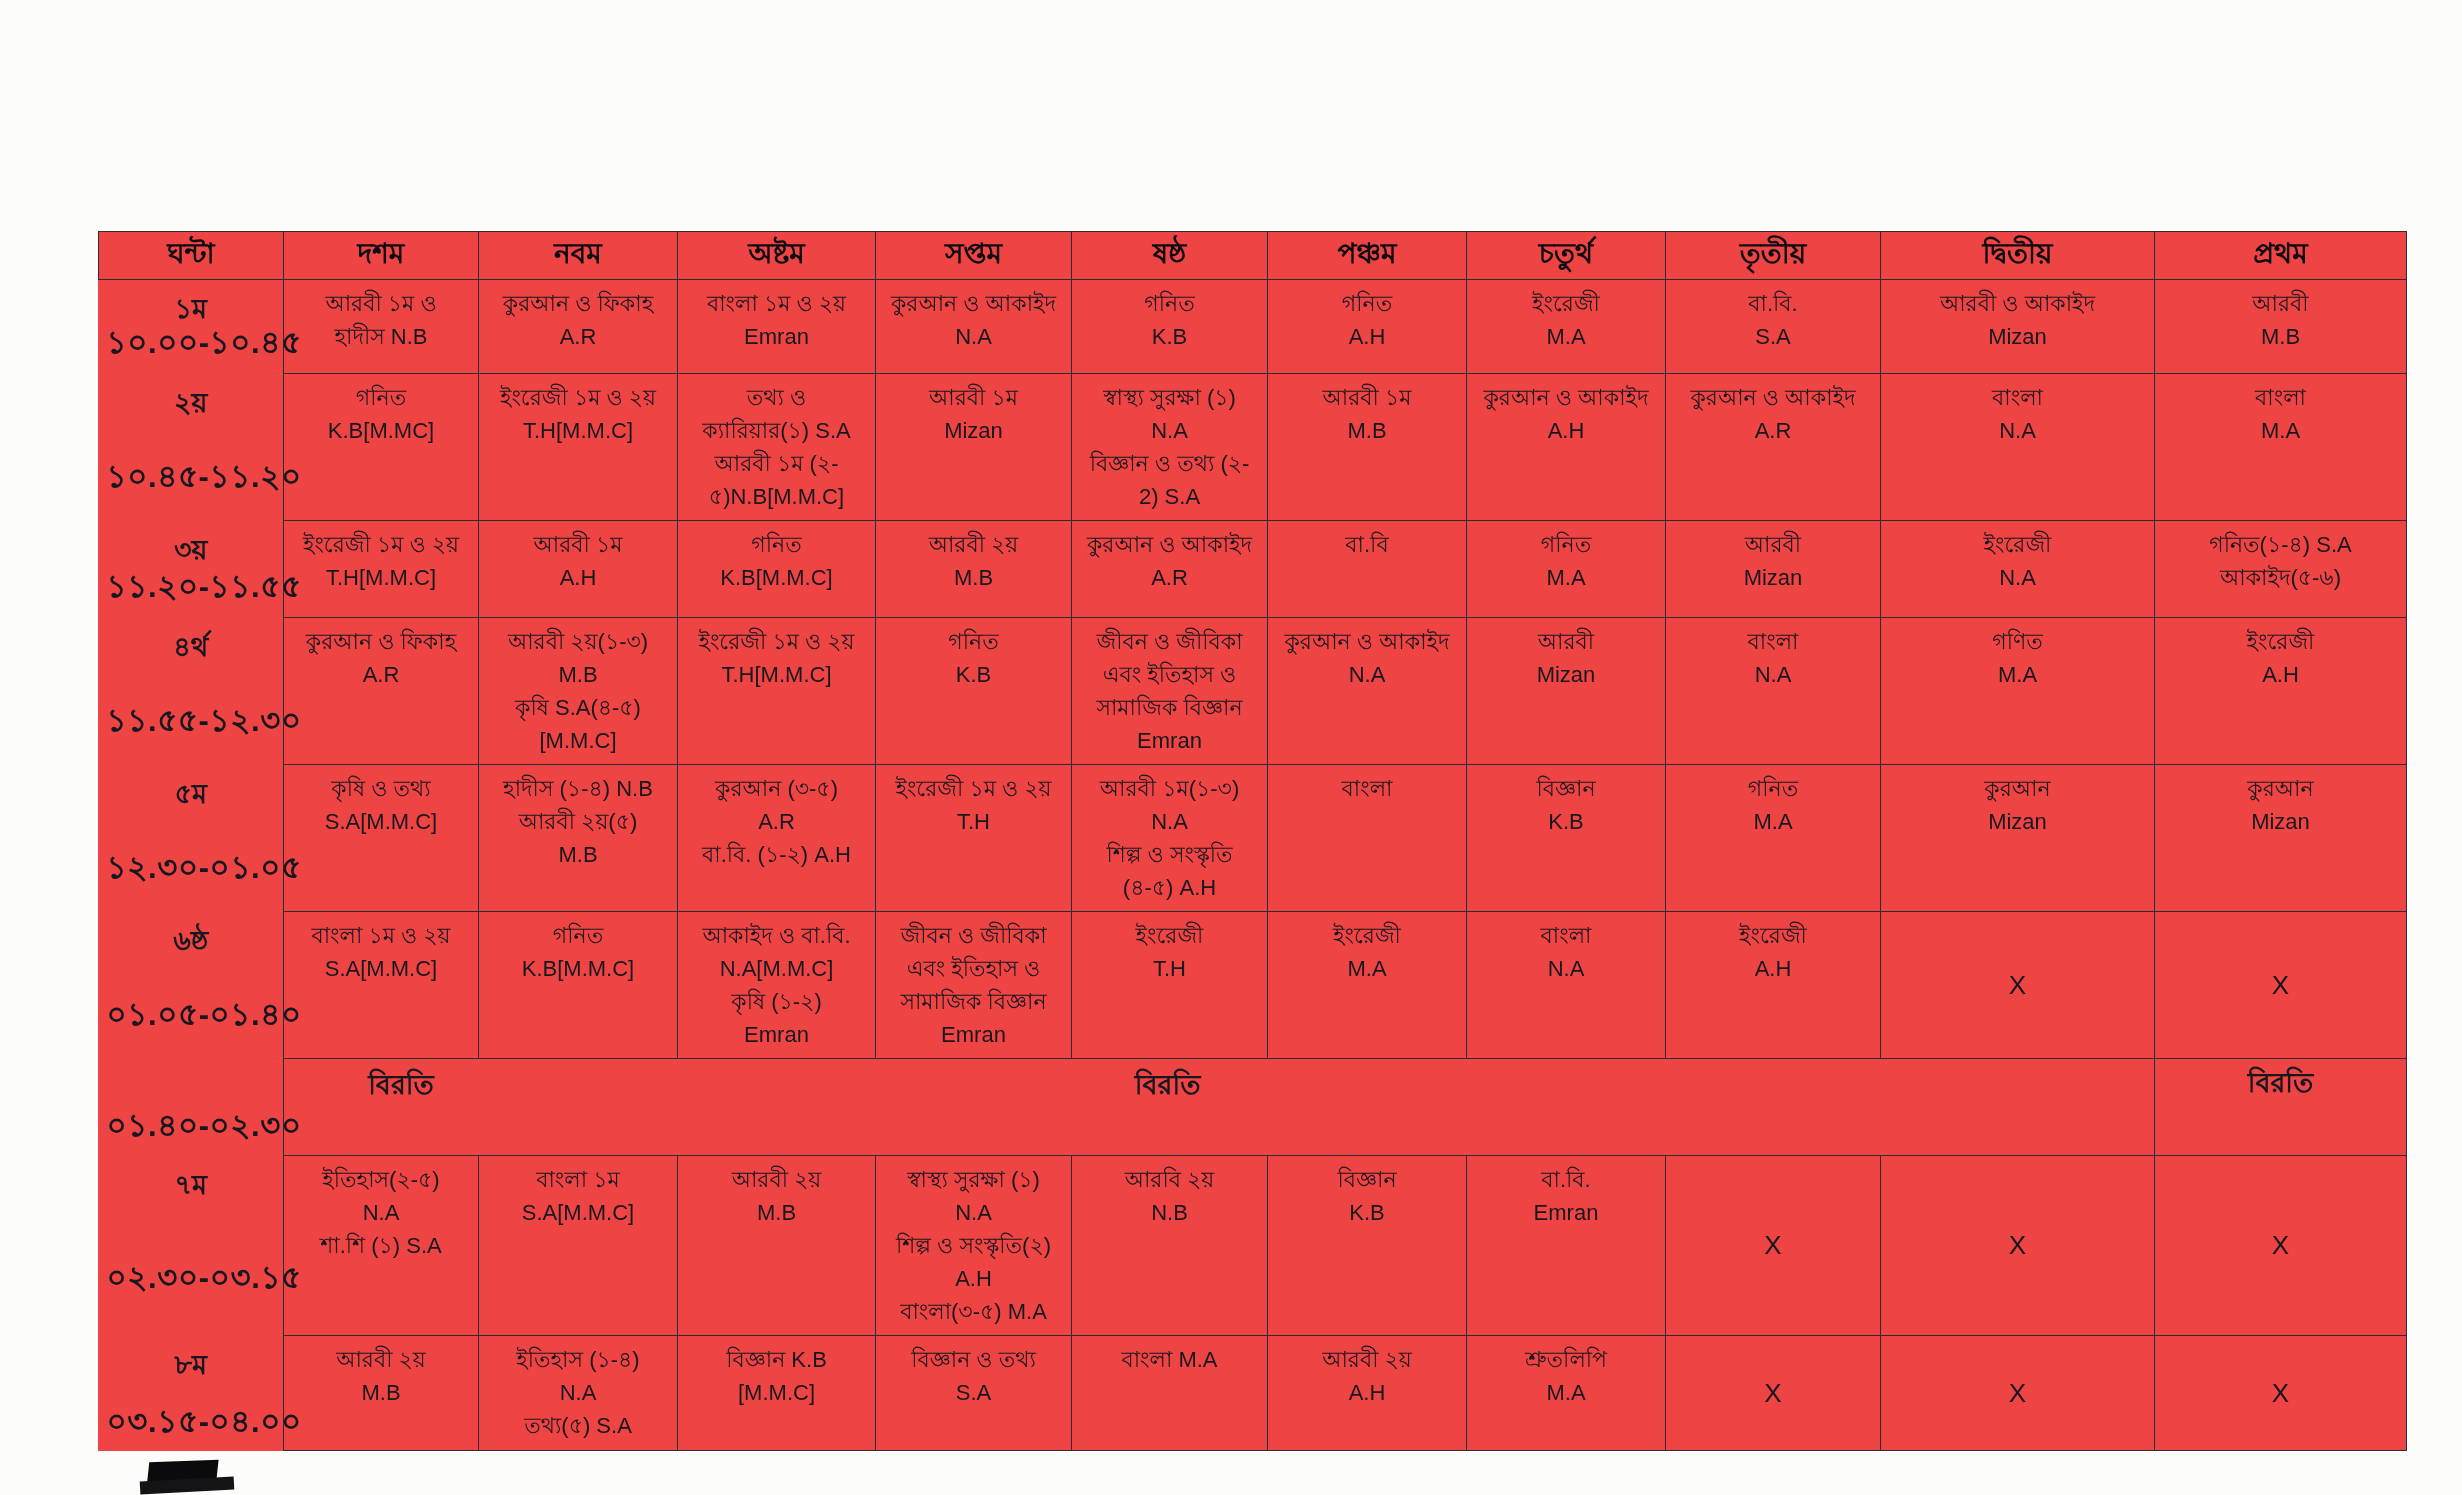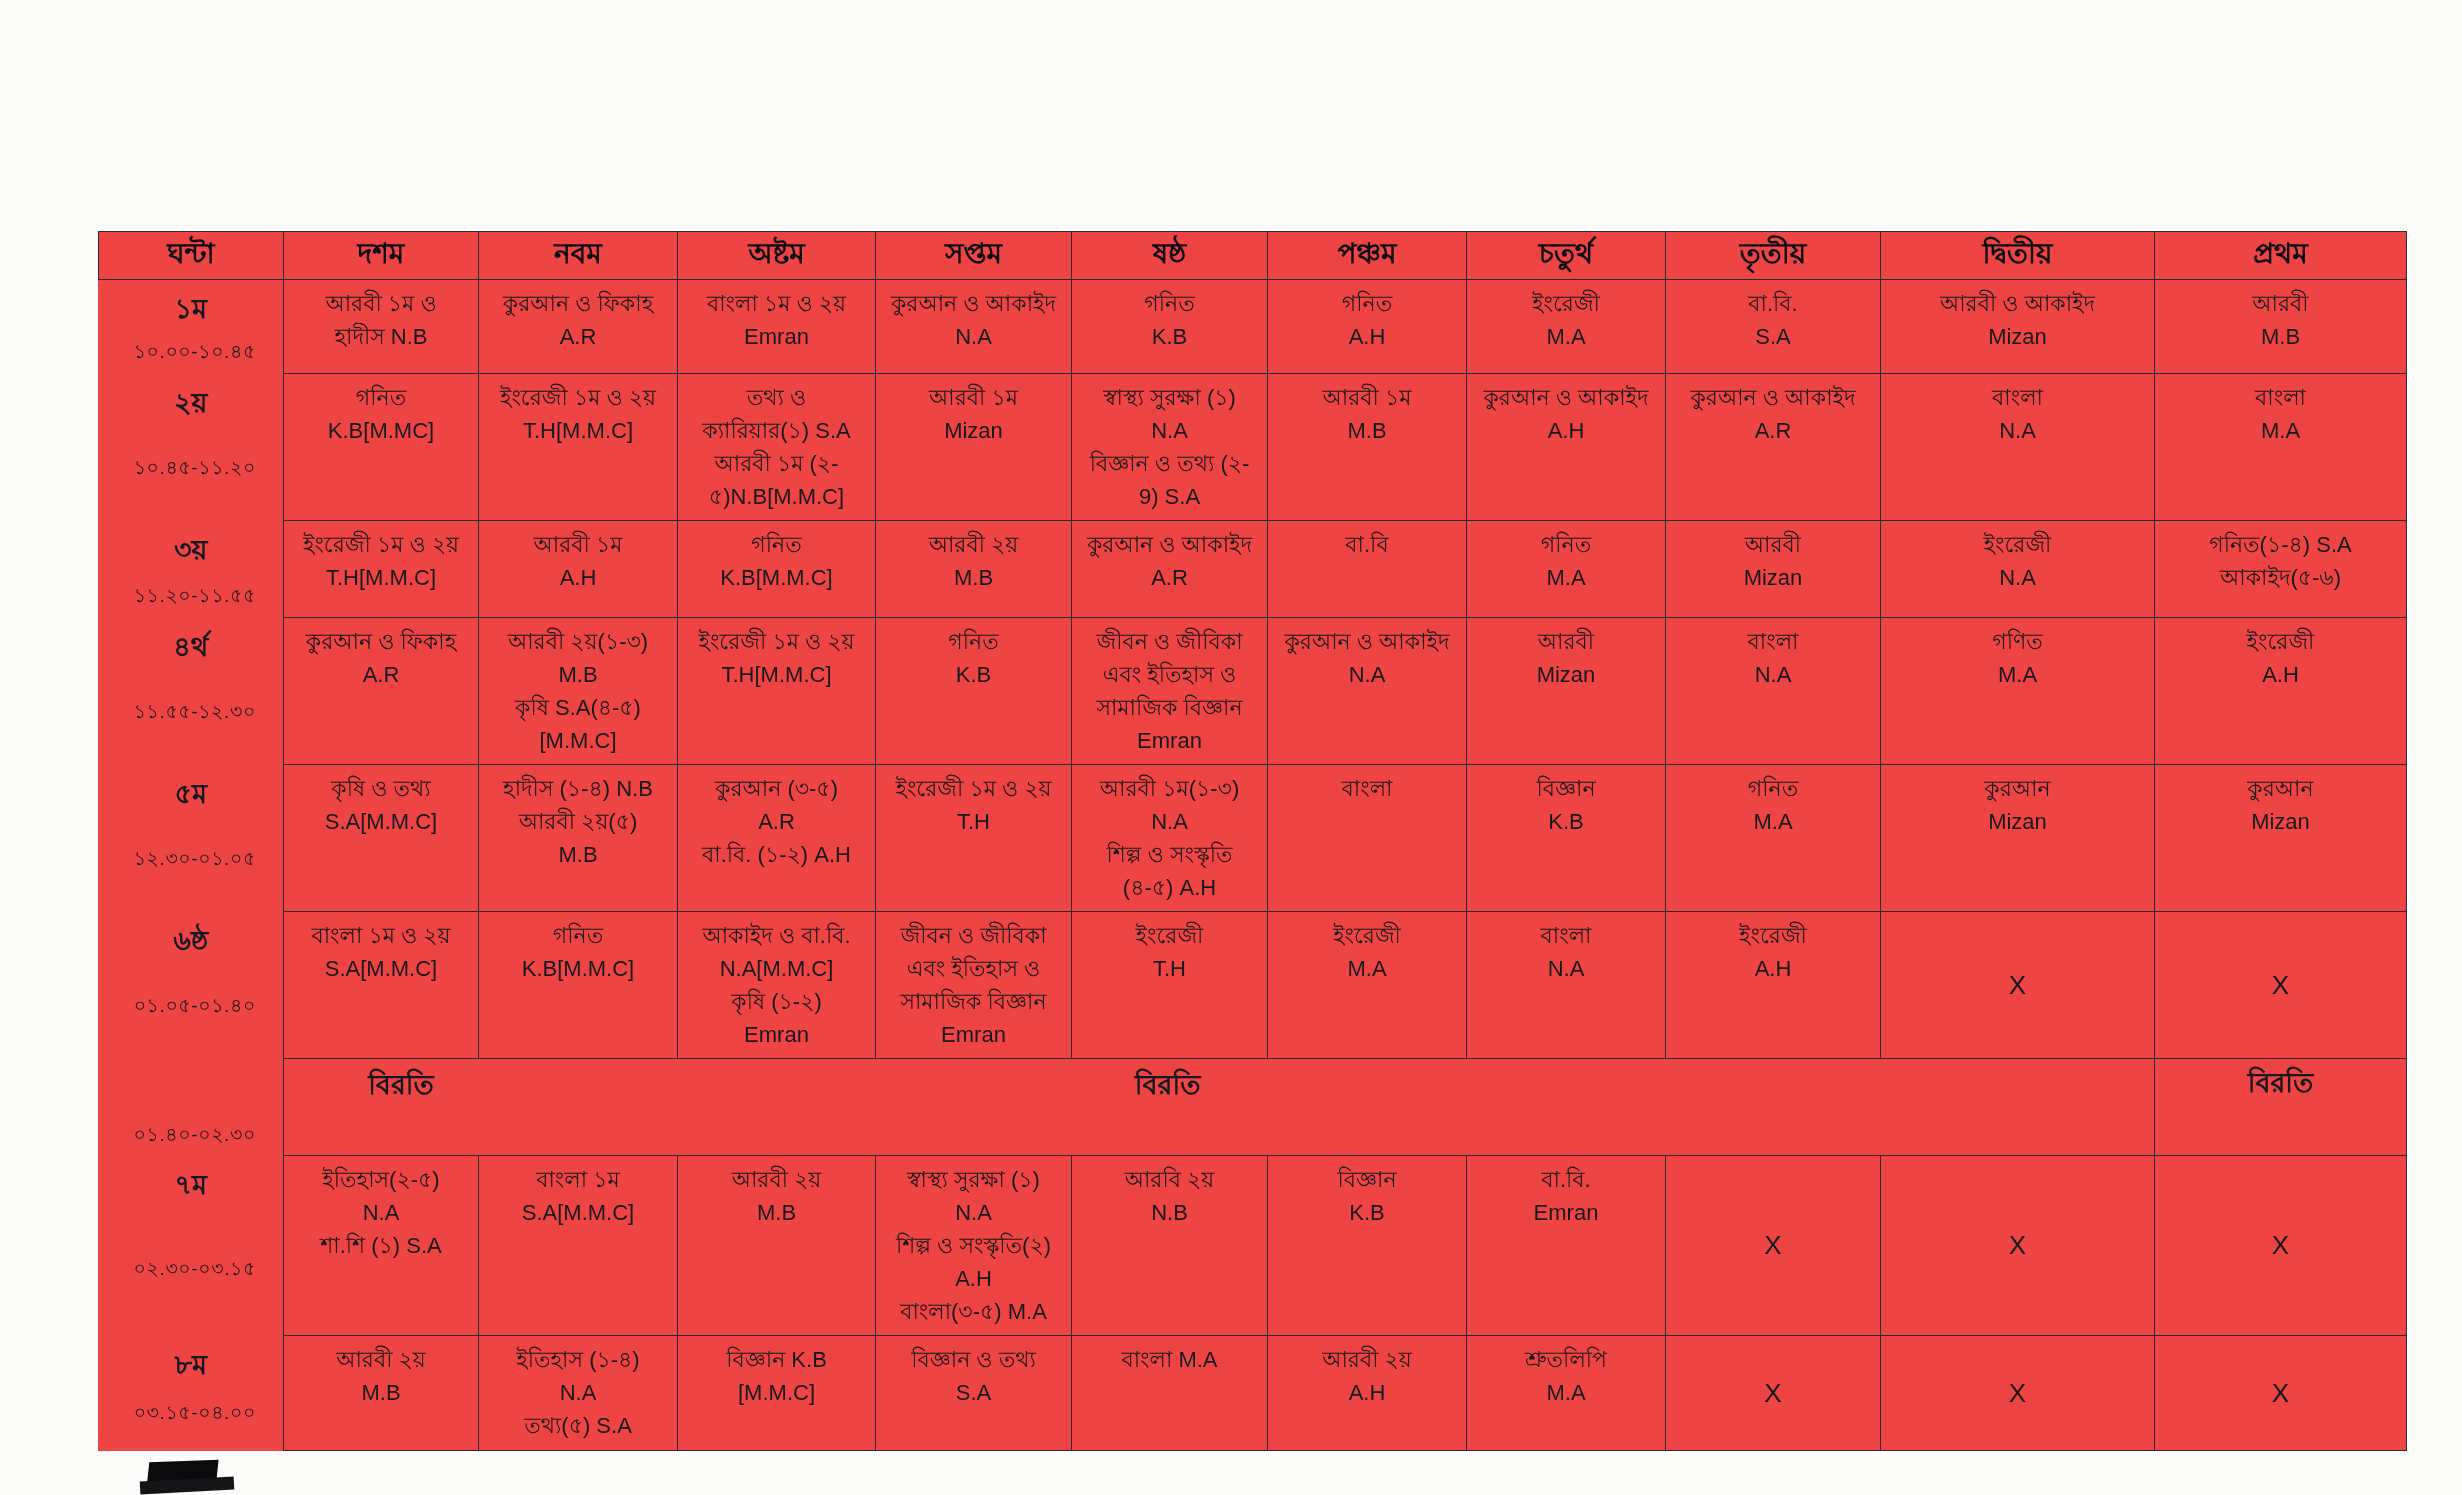--- a/index.html
+++ b/index.html
@@ -59,21 +59,21 @@
   td.timecell{
     padding:4.7px 2.3px;
     display:flex;flex-direction:column;align-items:center;
     border:none; 
   }
   
   td.timecell{display:table-cell;position:relative;}
   .period{font-size:27px;font-weight:700;padding-top:4.7px;}
   .time{
     position:absolute;left:8px;right:0;top:55%;
-    font-size:19px;font-weight:400;letter-spacing:0.6px;
+    font-size:31px;font-weight:700;letter-spacing:0.6px;
   }
   tr.short .time{top:auto;bottom:7px;}
   td.xcell{vertical-align:middle;font-size:26px;}
   td.breakcell{position:relative;padding:0;}
   .bk{
     position:absolute;top:5.9px;
     font-size:27px;font-weight:700;
   }
   .bk0{left:4.5%;}
   .bk1{left:45.5%;}
@@ -193,21 +193,21 @@
             <div class="ln">৫)N.B[M.M.C]</div>
           </td>
           <td>
             <div class="ln">আরবী ১ম</div>
             <div class="ln">Mizan</div>
           </td>
           <td>
             <div class="ln">স্বাস্থ্য সুরক্ষা (১)</div>
             <div class="ln">N.A</div>
             <div class="ln">বিজ্ঞান ও তথ্য (২-</div>
-            <div class="ln">9) S.A</div>
+            <div class="ln">2) S.A</div>
           </td>
           <td>
             <div class="ln">আরবী ১ম</div>
             <div class="ln">M.B</div>
           </td>
           <td>
             <div class="ln">কুরআন ও আকাইদ</div>
             <div class="ln">A.H</div>
           </td>
           <td>

